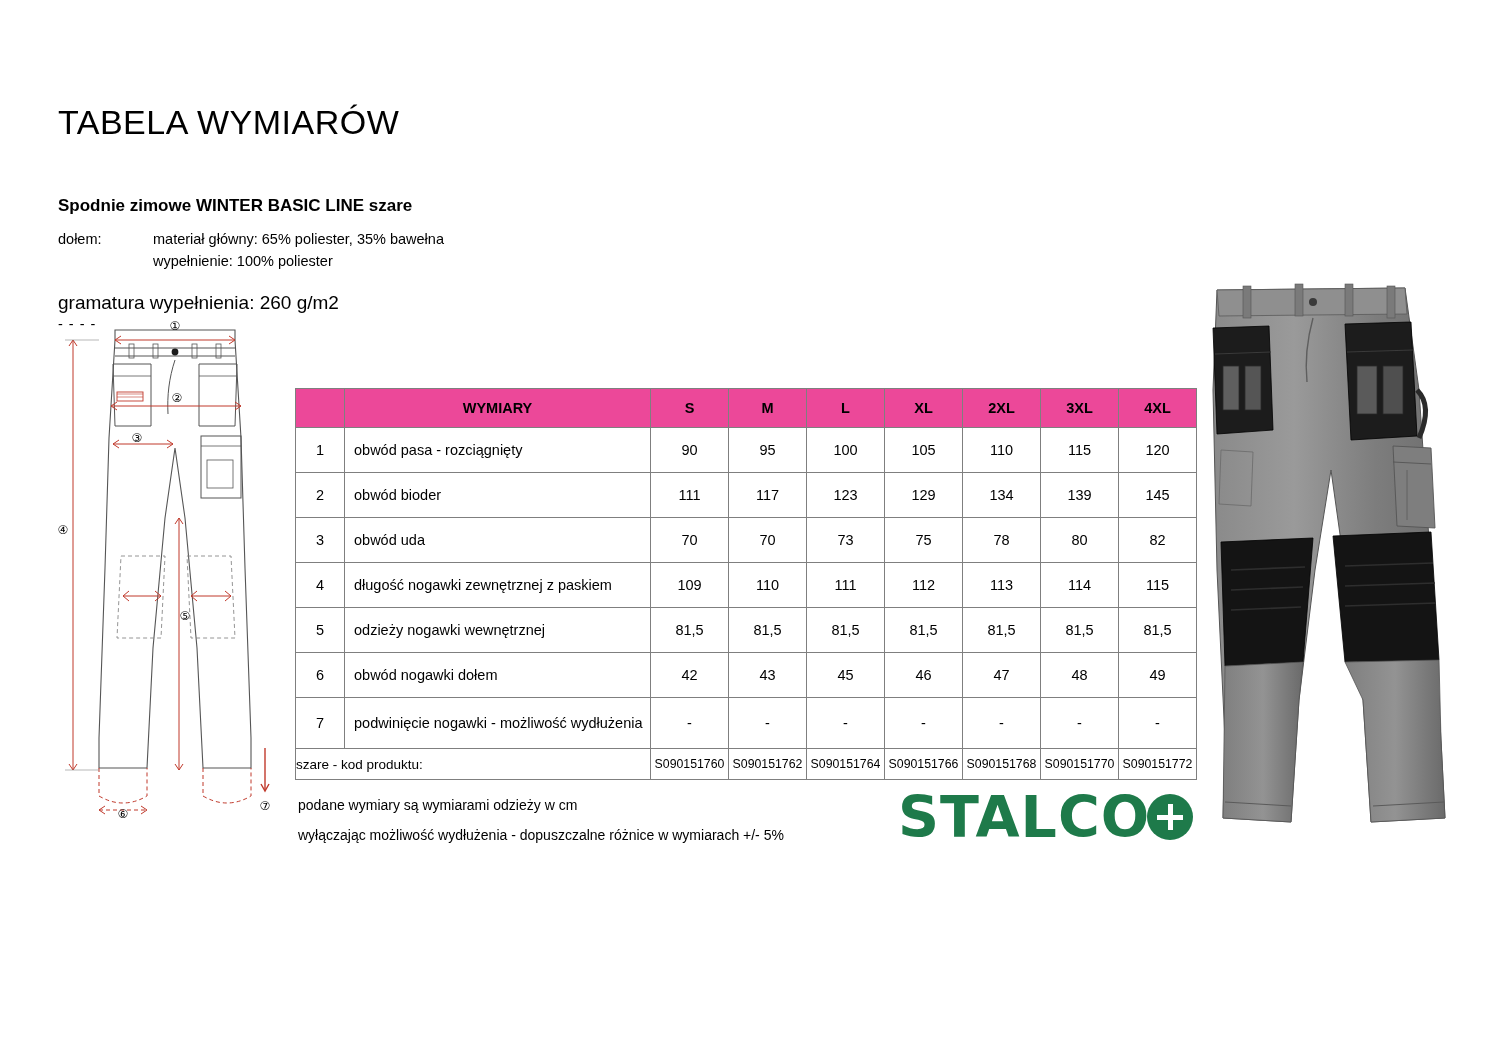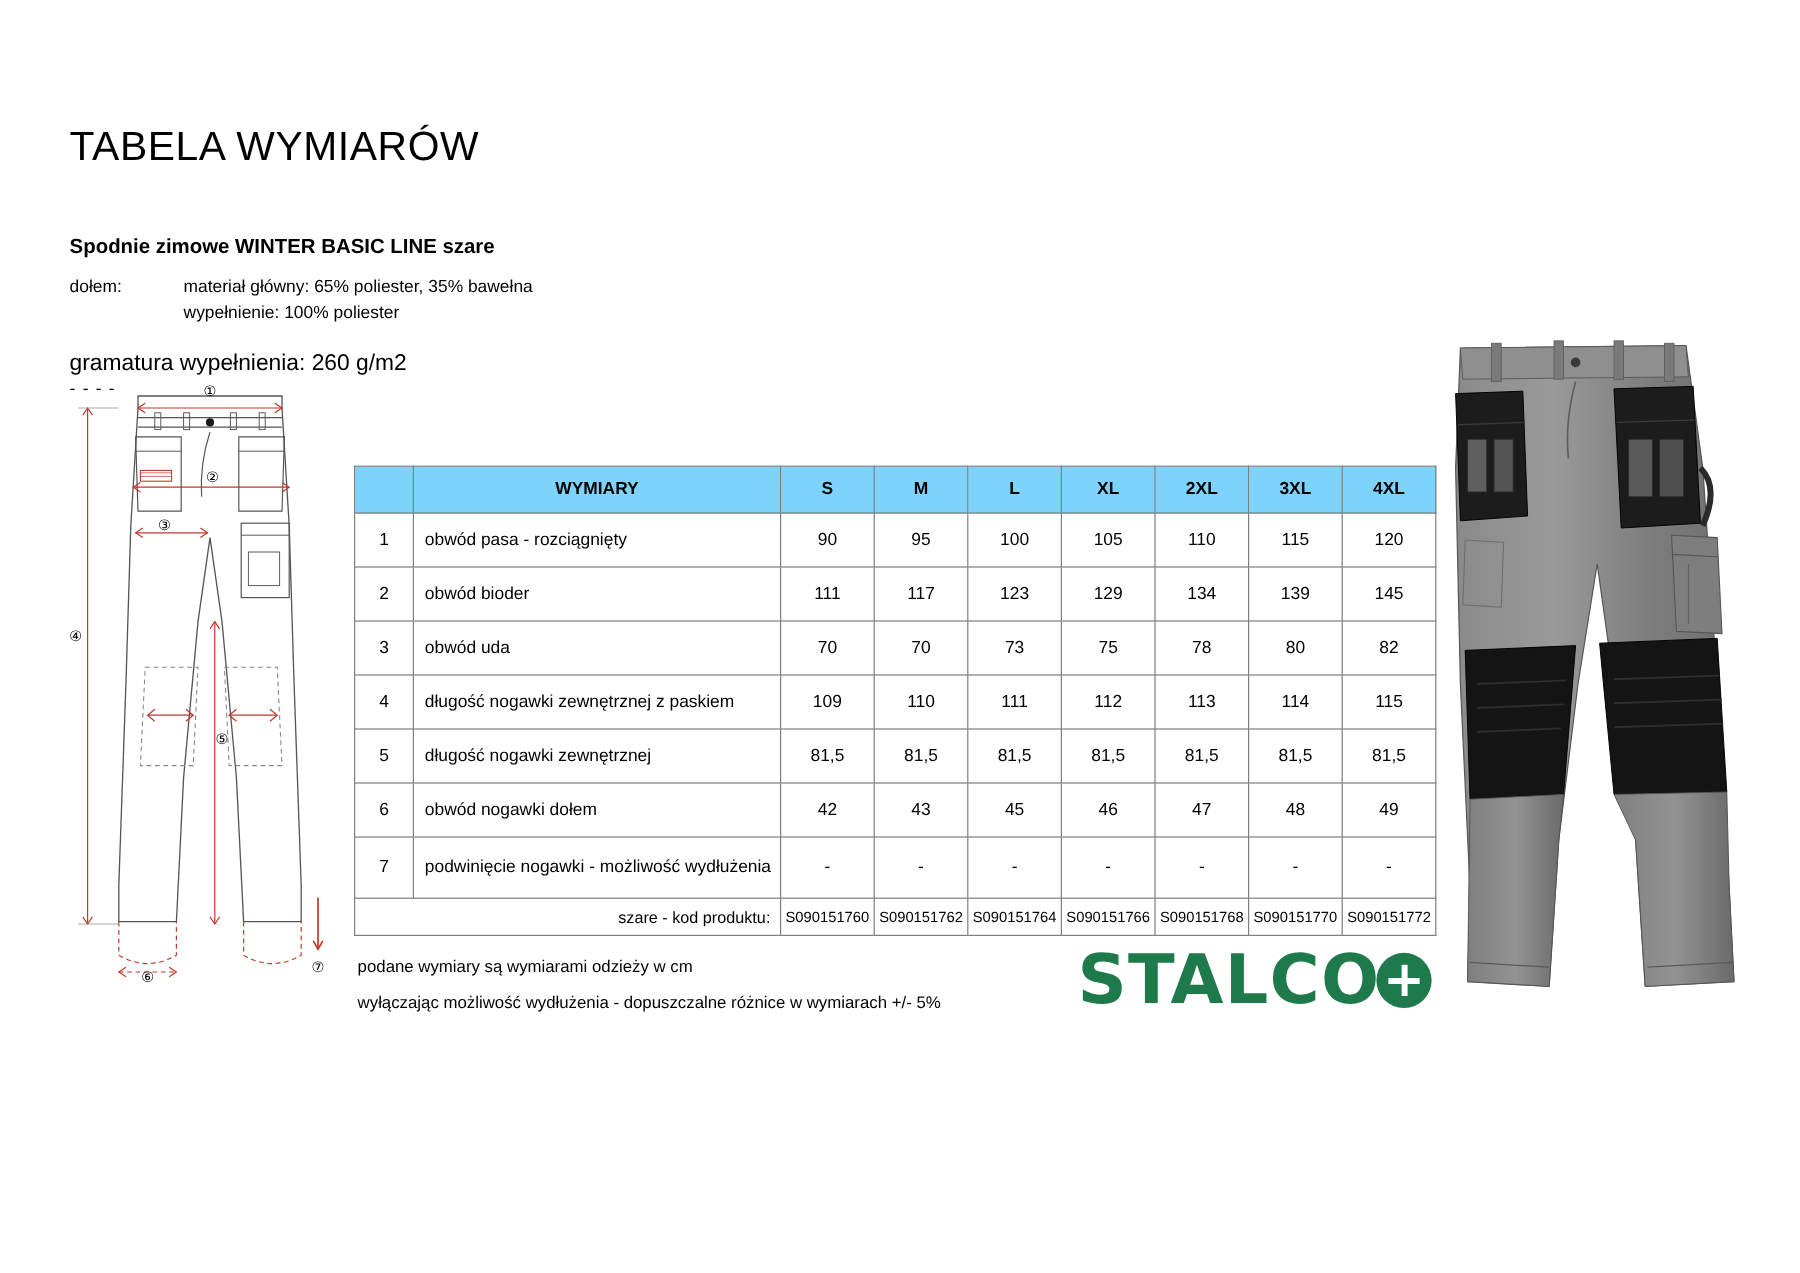--- a/index.html
+++ b/index.html
@@ -83,35 +83,35 @@
     font-size: 14.5px;
   }
   table.dims th, table.dims td {
     border: 1px solid #7f7f7f;
     padding: 0;
   }
   .c-num      { width: 48px;  text-align: center; }
   .c-name     { width: 296px; text-align: left; padding-left: 9px !important; }
   .c-size     { width: 77px;  text-align: center; }
   thead th {
-    background: #7dd3fc;
+    background: #ec4899;
     height: 38px;
     font-weight: bold;
   }
   thead th.c-name { text-align: center; padding-left: 0 !important; }
   tbody td {
     height: 44px;
   }
   tbody tr.tall td { height: 50px; }
   .name-two-line {
     line-height: 18px;
     display: block;
   }
   .code-label {
-    text-align: right;
+    text-align: left;
     padding-right: 8px !important;
     font-size: 13.5px;
     height: 30px;
   }
   .code-cell {
     text-align: center;
     font-size: 12.3px;
     height: 30px;
   }
 
@@ -332,21 +332,21 @@
         <td class="c-size">109</td>
         <td class="c-size">110</td>
         <td class="c-size">111</td>
         <td class="c-size">112</td>
         <td class="c-size">113</td>
         <td class="c-size">114</td>
         <td class="c-size">115</td>
       </tr>
       <tr>
         <td class="c-num">5</td>
-        <td class="c-name">długość nogawki zewnętrznej</td>
+        <td class="c-name">odzieży nogawki wewnętrznej</td>
         <td class="c-size">81,5</td>
         <td class="c-size">81,5</td>
         <td class="c-size">81,5</td>
         <td class="c-size">81,5</td>
         <td class="c-size">81,5</td>
         <td class="c-size">81,5</td>
         <td class="c-size">81,5</td>
       </tr>
       <tr>
         <td class="c-num">6</td>

